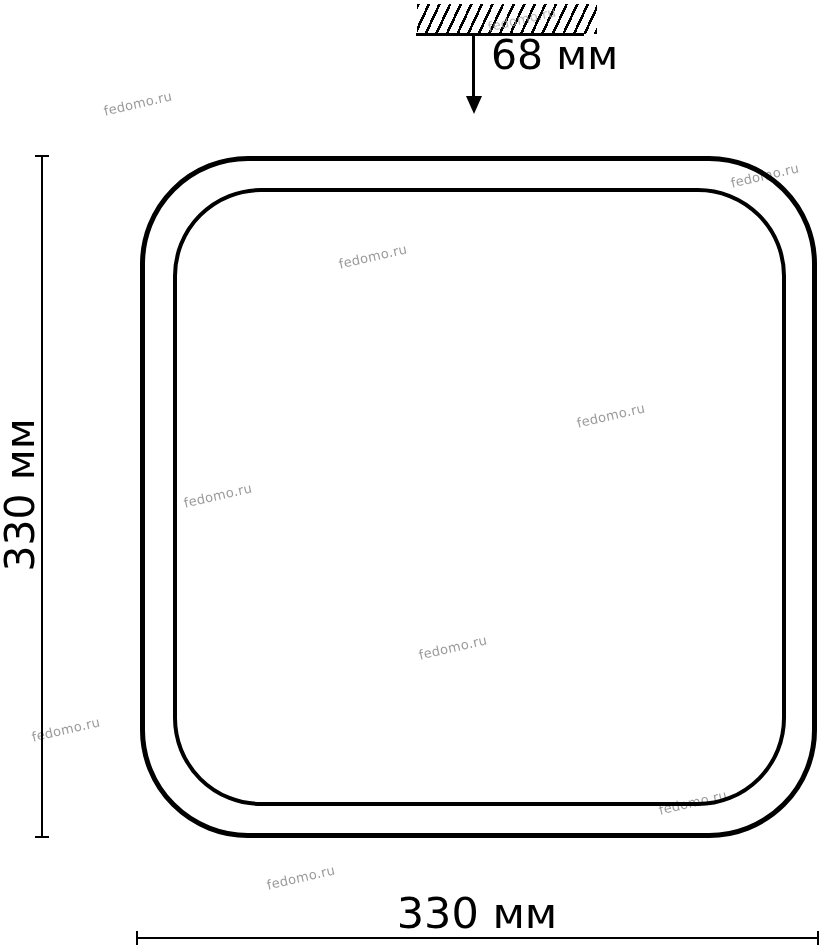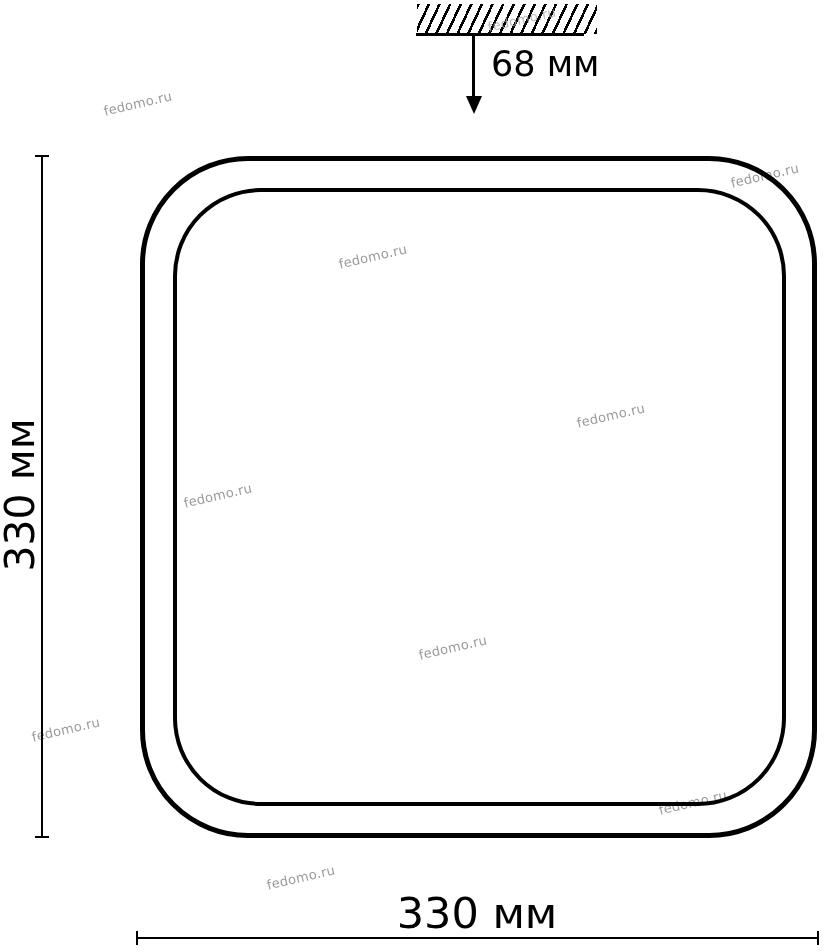--- a/index.html
+++ b/index.html
@@ -49,22 +49,22 @@
     position: absolute;
     left: 466px; top: 96px;
     width: 0; height: 0;
     border-left: 8px solid transparent;
     border-right: 8px solid transparent;
     border-top: 18px solid #000;
     z-index: 2;
   }
   .label-offset {
     position: absolute;
-    left: 491px; top: 44px;
-    font-size: 35px;
+    left: 491px; top: 32px;
+    font-size: 41px;
     line-height: 1.17;
     white-space: nowrap;
     z-index: 2;
   }
 
   
   .outer-square {
     position: absolute;
     left: 140px; top: 156px;
     width: 677px; height: 682px;

